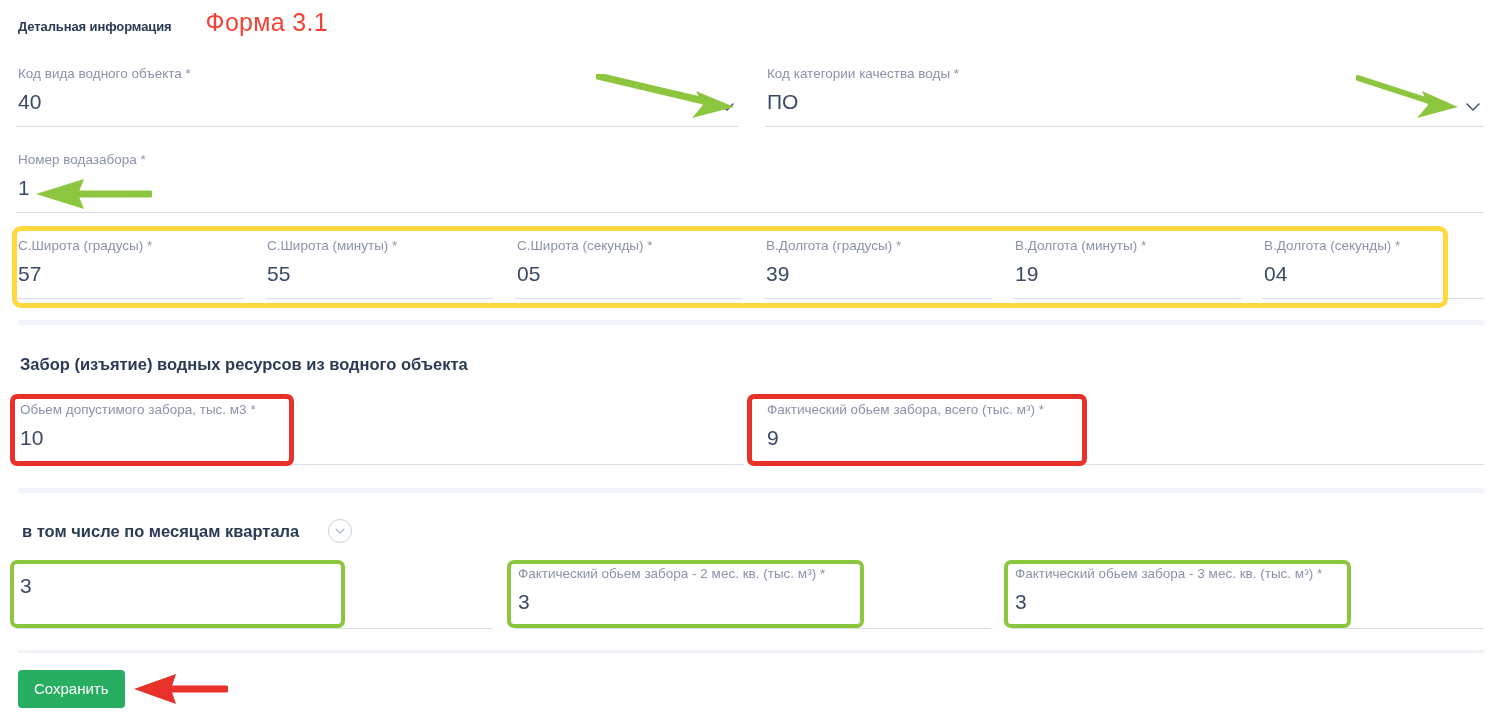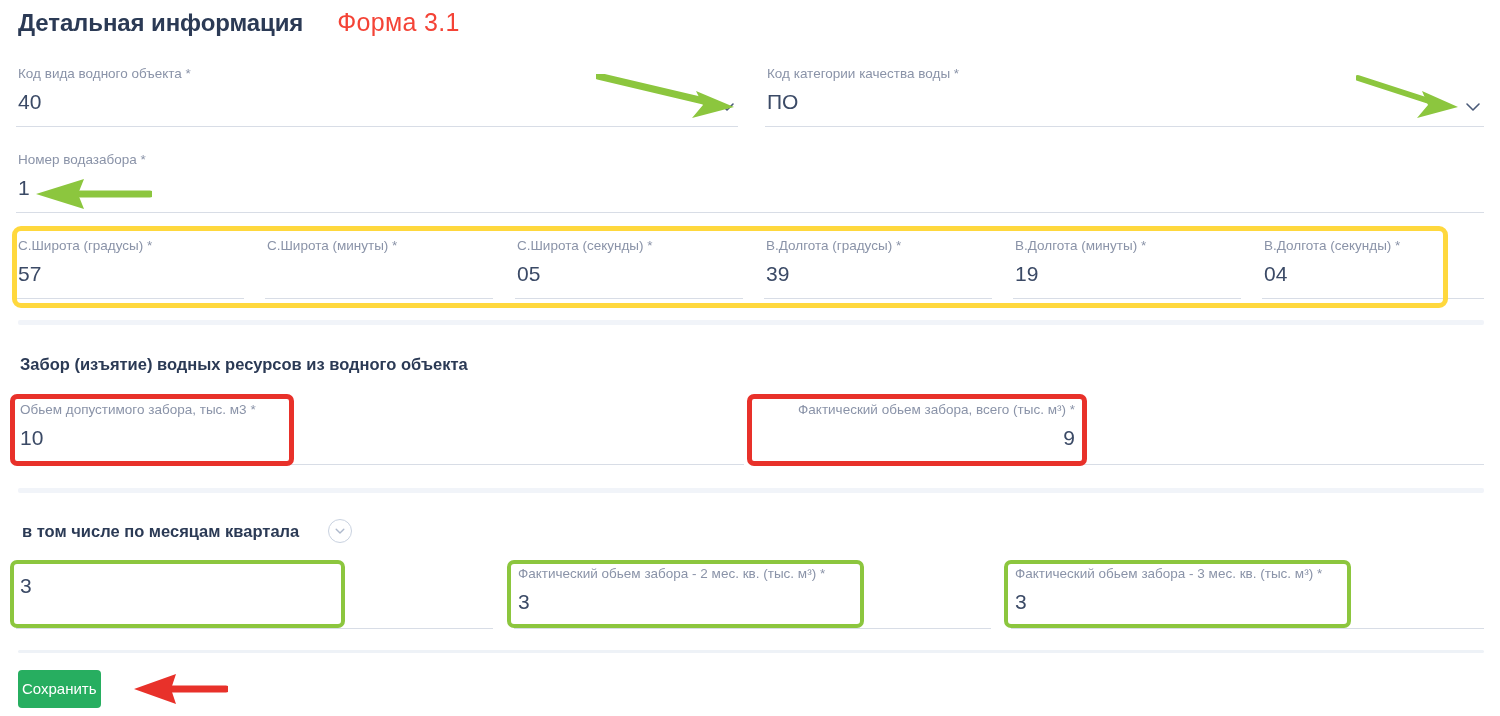--- a/index.html
+++ b/index.html
@@ -17,21 +17,21 @@
     background: #ffffff;
   }
 
   
   .header-row {
     position: absolute;
     left: 18px; top: 8px;
     display: flex; align-items: baseline; gap: 34px;
   }
   .page-title {
-    font-size: 24px;
+    font-size: 13px;
     font-weight: bold;
     color: #2b3a55;
     letter-spacing: -0.1px;
     text-align: right;
   }
   .form-tag {
     font-size: 25px;
     color: #f44336;
     font-weight: normal;
     letter-spacing: 0.3px;
@@ -113,21 +113,21 @@
 
   
   .save-btn {
     position: absolute;
     background: #27ae60;
     color: #ffffff;
     border: none;
     border-radius: 4px;
     font-family: "Liberation Sans", sans-serif;
     font-size: 15px;
-    padding: 0 4px;
+    padding: 0 16px;
     height: 38px;
     cursor: pointer;
     line-height: 38px;
     white-space: nowrap;
   }
 </style>
 </head>
 <body>
 
 <div class="page">
@@ -166,20 +166,21 @@
   <div class="field-underline" style="left:16px; top:212px; width:1468px;"></div>
 
   <div class="field" style="left:16px; top:238px; width:230px;">
     <div class="field-label">С.Широта (градусы) *</div>
     <div class="field-value">57</div>
   </div>
   <div class="field-underline" style="left:16px; top:298px; width:228px;"></div>
 
   <div class="field" style="left:265px; top:238px; width:230px;">
     <div class="field-label">С.Широта (минуты) *</div>
+    <div class="field-value">55</div>
   </div>
   <div class="field-underline" style="left:265px; top:298px; width:228px;"></div>
 
   <div class="field" style="left:515px; top:238px; width:230px;">
     <div class="field-label">С.Широта (секунды) *</div>
     <div class="field-value">05</div>
   </div>
   <div class="field-underline" style="left:515px; top:298px; width:228px;"></div>
 
   <div class="field" style="left:764px; top:238px; width:230px;">
@@ -203,21 +204,21 @@
   <div class="sep-band" style="top:320px; width:1466px;"></div>
 
   <div class="section-heading" style="left:20px; top:355px;">Забор (изъятие) водных ресурсов из водного объекта</div>
 
   <div class="field" style="left:18px; top:402px; width:270px;">
     <div class="field-label">Обьем допустимого забора, тыс. м3 *</div>
     <div class="field-value">10</div>
   </div>
   <div class="field-underline" style="left:16px; top:464px; width:728px;"></div>
 
-  <div class="field" style="left:765px; top:402px; width:310px;text-align:right;">
+  <div class="field" style="left:765px; top:402px; width:310px;">
     <div class="field-label">Фактический обьем забора, всего (тыс. м³) *</div>
     <div class="field-value">9</div>
   </div>
   <div class="field-underline" style="left:765px; top:464px; width:719px;"></div>
 
   <div class="sep-band" style="top:488px; width:1466px;"></div>
 
   <div class="section-heading" style="left:22px; top:522px;">в том числе по месяцам квартала</div>
   <div class="collapse-circle" style="left:328px; top:519px;">
     <svg width="14" height="14" viewBox="0 0 14 14">

